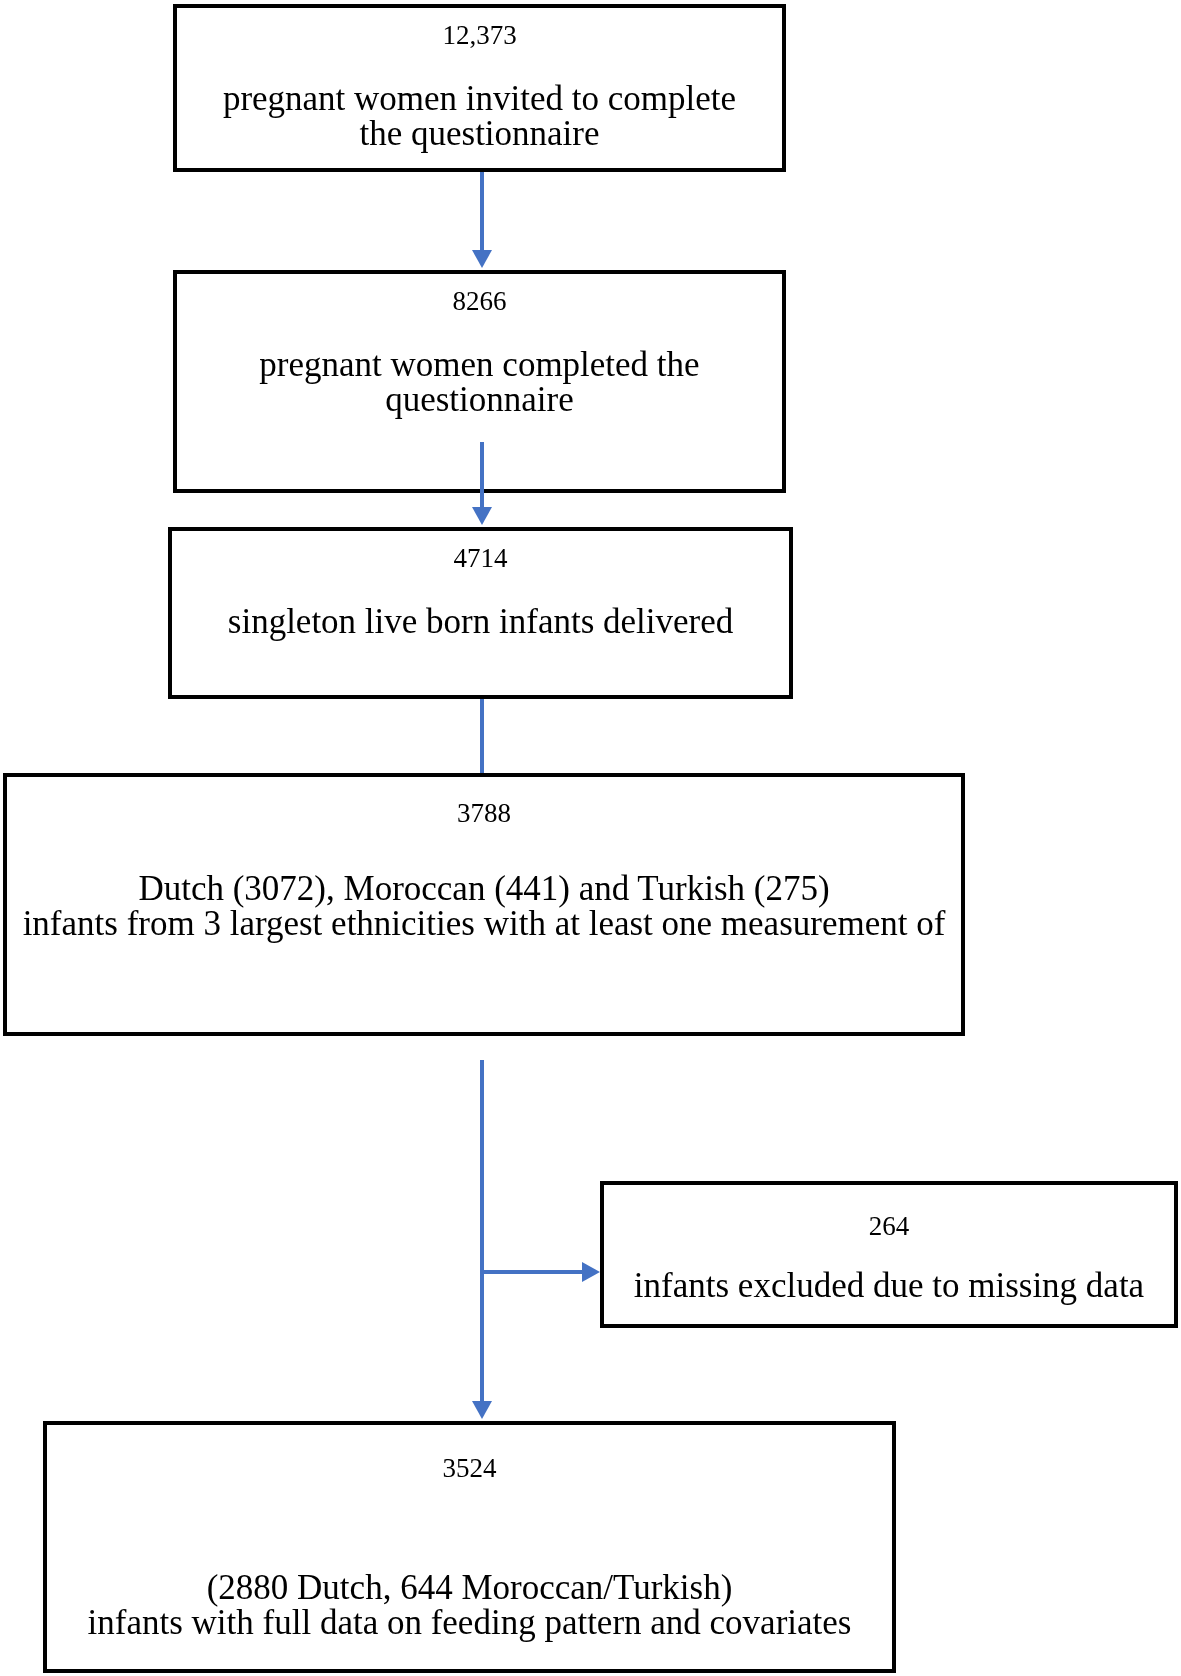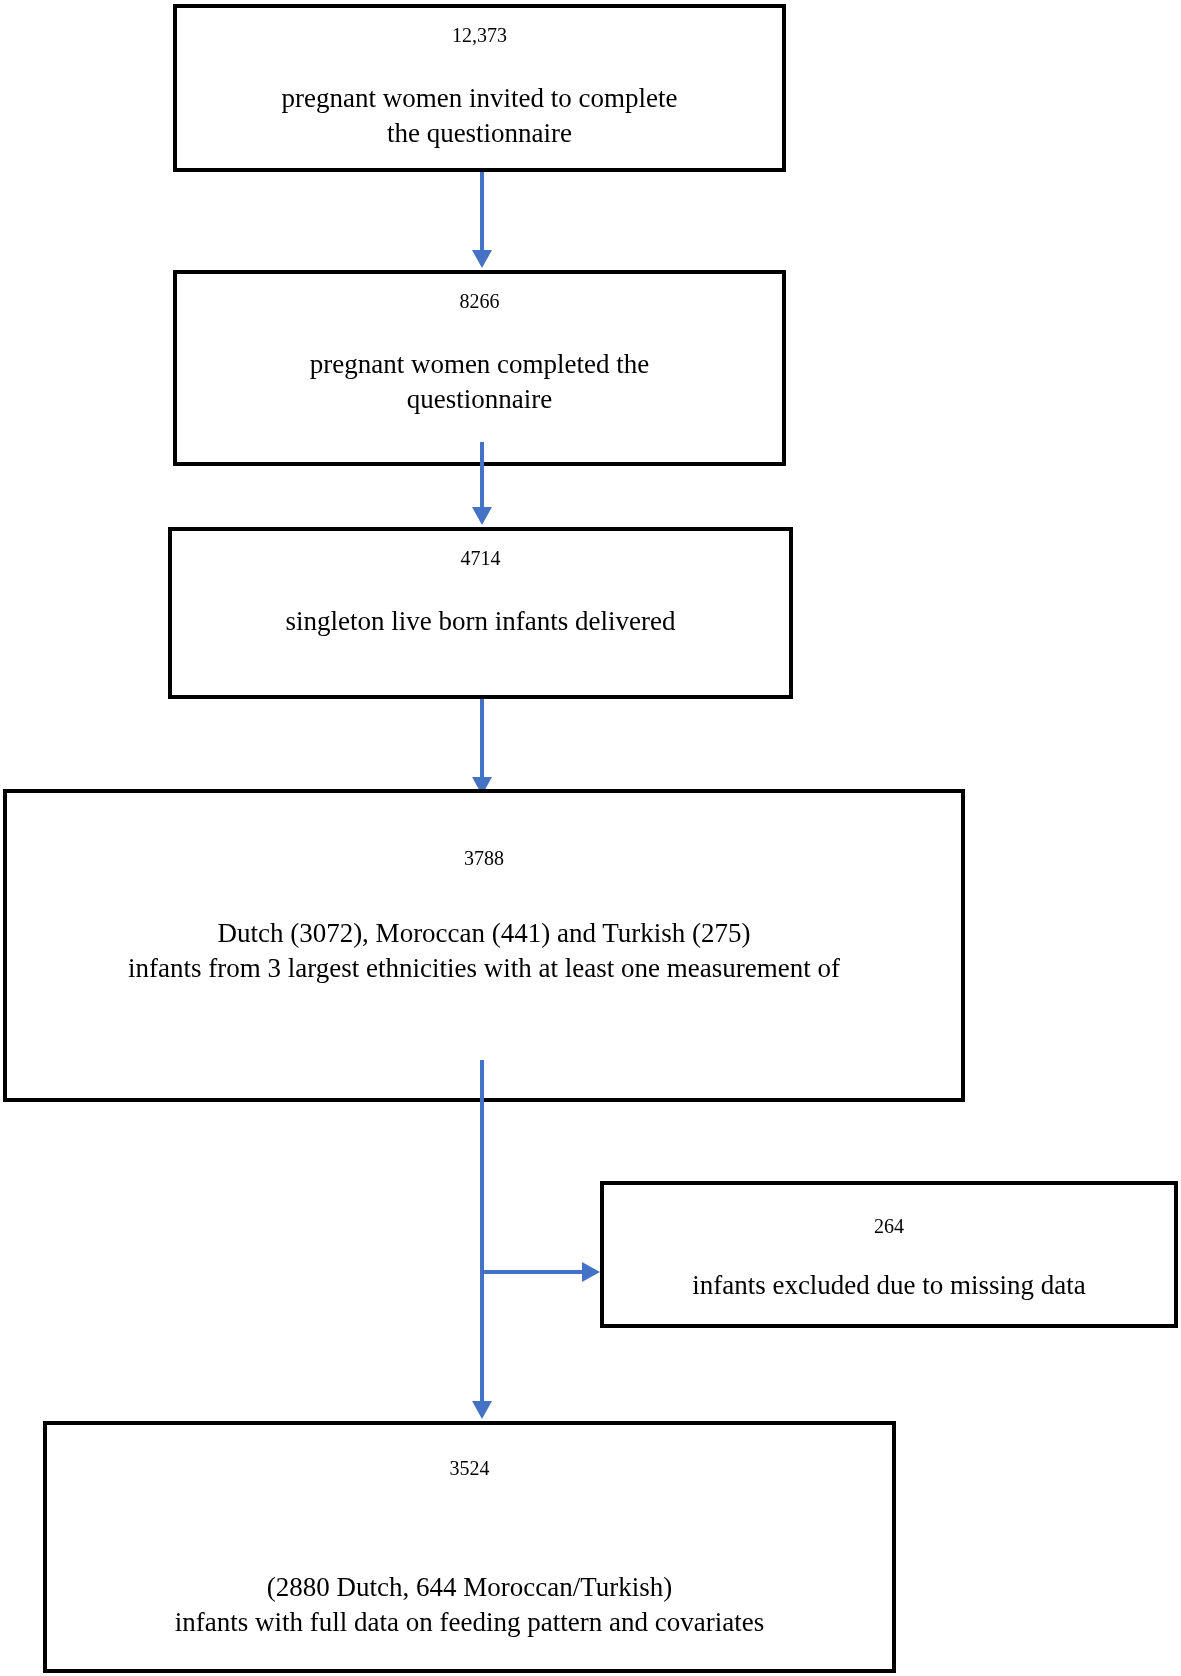--- a/index.html
+++ b/index.html
@@ -19,35 +19,35 @@
   .flow-box {
     position: absolute;
     box-sizing: border-box;
     border: 4px solid var(--border-color, #000000);
     background: #ffffff;
     text-align: center;
     font-size: 27px;
     line-height: 35px;
   }
   .flow-box .num {
-    font-size: 20px;
+    font-size: 27px;
     line-height: 35px;
   }
   .flow-box .label {
-    font-size: 27px;
+    font-size: 35px;
     line-height: 35px;
   }
   
   #box-invited   { left: 173px; top: 4px;    width: 613px; height: 168px; padding-top: 10px; }
   #box-invited .label   { margin-top: 28px; }
-  #box-completed { left: 173px; top: 270px;  width: 613px; height: 196px; padding-top: 10px; }
+  #box-completed { left: 173px; top: 270px;  width: 613px; height: 223px; padding-top: 10px; }
   #box-completed .label { margin-top: 28px; }
   #box-singleton { left: 168px; top: 527px;  width: 625px; height: 172px; padding-top: 10px; }
   #box-singleton .label { margin-top: 28px; }
-  #box-measured  { left: 3px;   top: 789px;  width: 962px; height: 313px; padding-top: 48px; }
+  #box-measured  { left: 3px;   top: 773px;  width: 962px; height: 263px; padding-top: 19px; }
   #box-measured .label  { margin-top: 40px; }
   #box-excluded  { left: 600px; top: 1181px; width: 578px; height: 147px; padding-top: 24px; }
   #box-excluded .label  { margin-top: 24px; }
   #box-final     { left: 43px;  top: 1421px; width: 853px; height: 252px; padding-top: 26px; }
   #box-final .label     { margin-top: 84px; }
 
   
   .vline {
     position: absolute;
     width: 4px;

